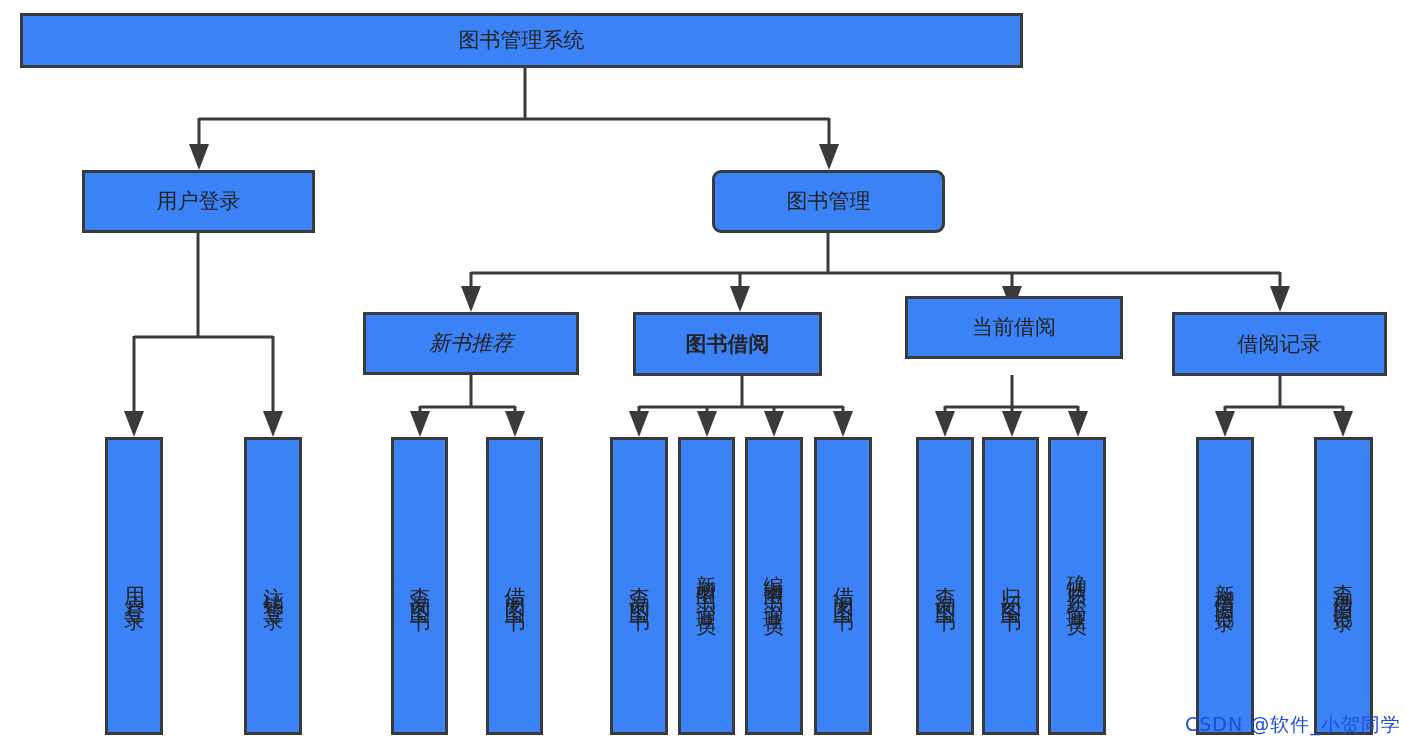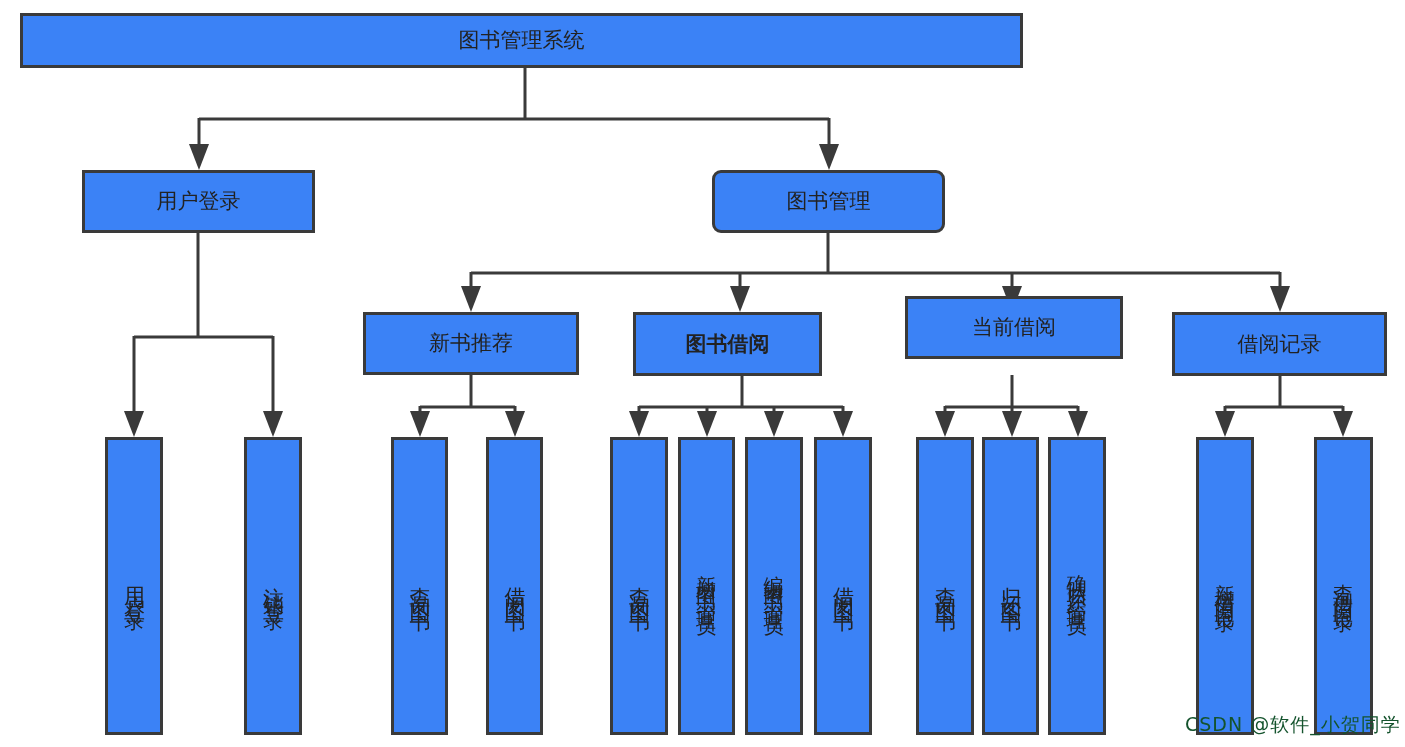--- a/index.html
+++ b/index.html
@@ -30,21 +30,21 @@
     align-items: center;
     justify-content: center;
     font-size: 21px;
     line-height: 1;
     white-space: nowrap;
   }
   
   .n-root        { left: 20px;  top: 13px;  width: 1003px; height: 55px; }
   .n-user-login  { left: 82px;  top: 170px; width: 233px;  height: 63px; }
   .n-book-mgmt   { left: 712px; top: 170px; width: 233px;  height: 63px; border-radius: 9px; }
-  .n-new-books   { left: 363px; top: 312px; width: 216px;  height: 63px; }
+  .n-new-books   { left: 363px; top: 312px; width: 216px;  height: 63px; font-style: italic; }
   .n-book-borrow { left: 633px; top: 312px; width: 189px;  height: 64px; font-weight: bold; }
   .n-cur-borrow  { left: 905px; top: 296px; width: 218px;  height: 63px; }
   .n-records     { left: 1172px;top: 312px; width: 215px;  height: 64px; }
   
   .leaf { top: 437px; height: 298px; }
   .leaf span {
     writing-mode: vertical-rl;
     text-orientation: mixed;
     letter-spacing: 8px;
     font-size: 21px;
@@ -62,21 +62,21 @@
   .l-d3 { left: 1048px; width: 58px; }
   .l-e1 { left: 1196px; width: 58px; }
   .l-e2 { left: 1314px; width: 59px; }
   
   .leaf.tight span { letter-spacing: 6px; font-size: 20px; }
   .watermark {
     position: absolute;
     left: 1185px;
     top: 712px;
     font-size: 19px;
-    color: #14532d;
+    color: #1d4ed8;
     letter-spacing: 1px;
     white-space: nowrap;
   }
 </style>
 </head>
 <body>
 
 <div class="canvas">
 
   <svg class="connectors" viewBox="0 0 1405 747" xmlns="http://www.w3.org/2000/svg">

